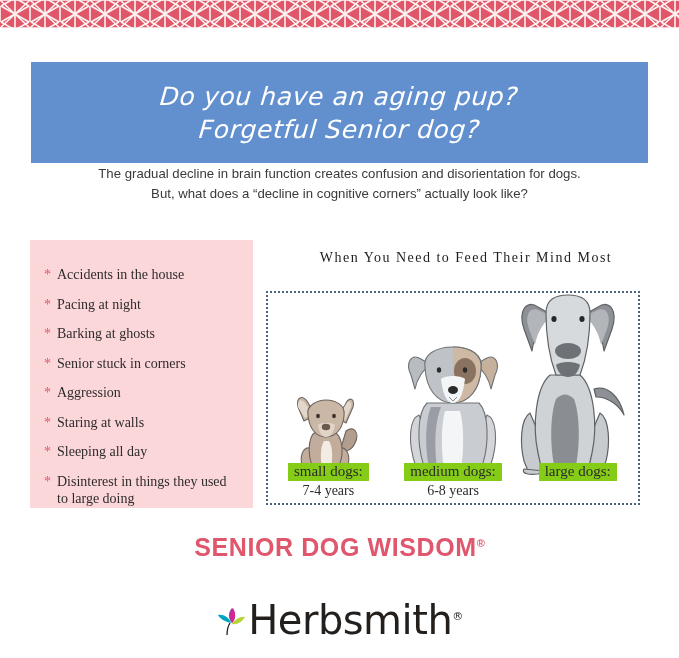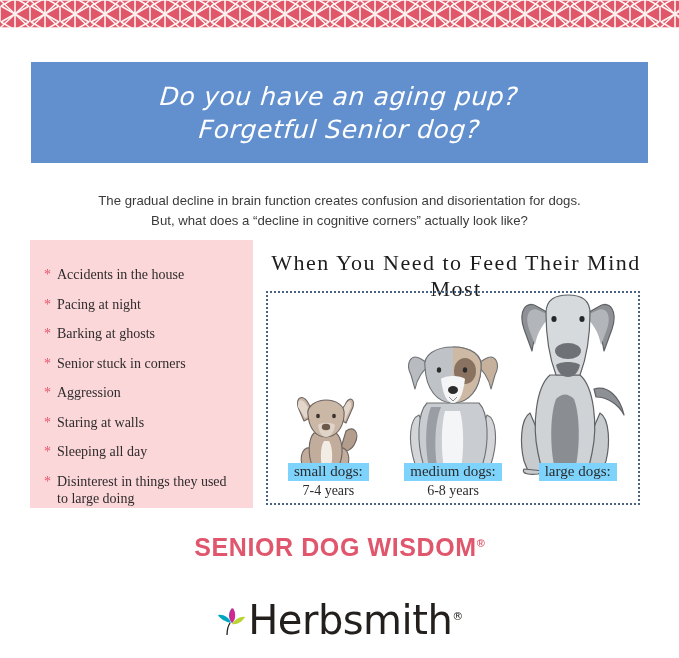--- a/index.html
+++ b/index.html
@@ -46,21 +46,21 @@
     font-weight: 400;
     letter-spacing: 0.6px;
     line-height: 1.32;
     text-align: center;
     transform: skewX(-5deg);
   }
 
   
   .subtitle {
     position: absolute;
-    left: 31px; top: 191px;
+    left: 31px; top: 164px;
     width: 617px;
     text-align: center;
     font-family: "Liberation Sans", sans-serif;
     font-size: 13.2px;
     color: #3a3a3a;
     line-height: 1.52;
   }
 
   
   .symptom-box {
@@ -86,25 +86,25 @@
     font-size: 14px;
     margin-right: 6px;
     flex: 0 0 auto;
     line-height: 1.22;
   }
   .symptom-text { flex: 1 1 auto; }
 
   
   .panel-heading {
     position: absolute;
-    left: 266px; top: 250px;
+    left: 276px; top: 250px;
     width: 380px;
     text-align: center;
     font-family: "Liberation Serif", serif;
-    font-size: 22px;
+    font-size: 14px;
     color: #1d1d1d;
     letter-spacing: 1.5px;
   }
 
   
   .dog-panel {
     position: absolute;
     left: 266px; top: 291px;
     width: 374px;
     height: 214px;
@@ -135,21 +135,21 @@
   }
   .size-label {
     flex: 1 1 0;
     text-align: center;
     font-family: "Liberation Serif", serif;
     color: #2b2b2b;
   }
   .size-label .sz-name {
     display: inline-block;
     font-size: 15px;
-    background: #7dd3fc;
+    background: #84cc16;
     padding: 0 6px;
     line-height: 1.18;
   }
   .size-label .sz-years {
     display: block;
     font-size: 14px;
     margin-top: 2px;
     line-height: 1.18;
   }
 

